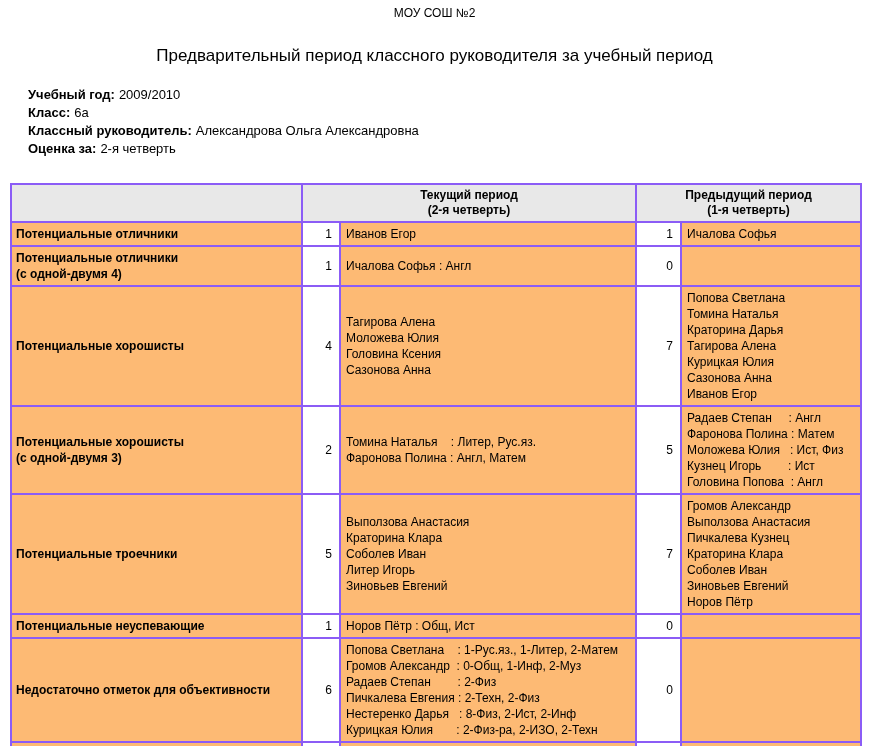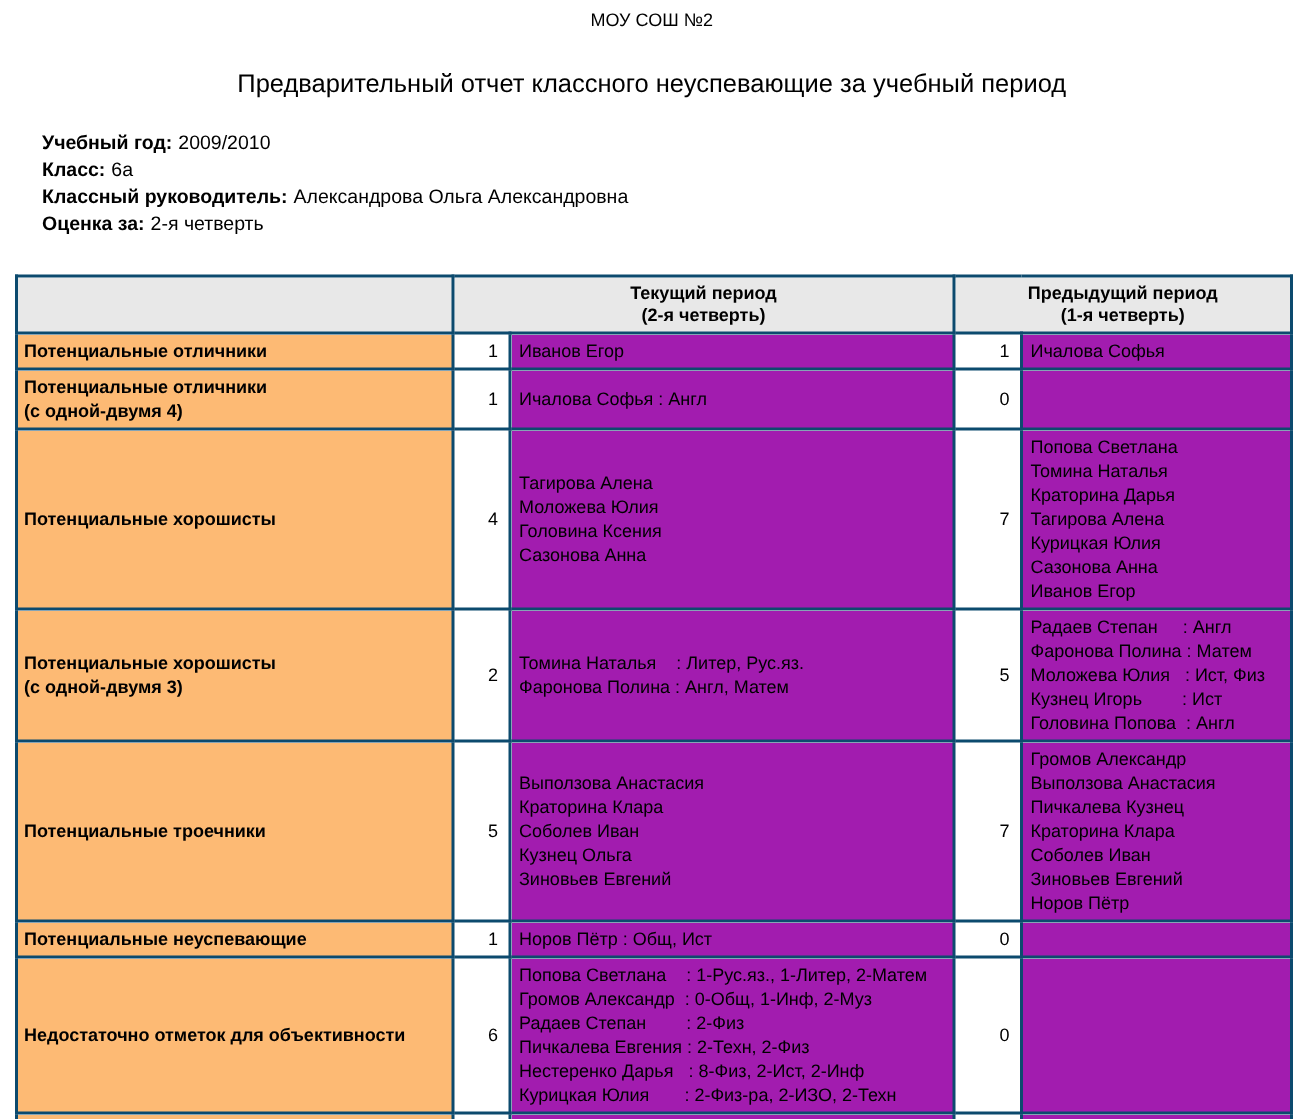--- a/index.html
+++ b/index.html
@@ -31,21 +31,21 @@
   .meta-line { line-height: 18px; white-space: pre; margin-left: 20px; }
   .meta-label { font-weight: bold; }
   .meta-value { margin-left: 4px; }
   table.report {
     margin: 25px 0 0 10px;
     width: 850px;
     table-layout: fixed;
     border-collapse: collapse;
   }
   table.report th, table.report td {
-    border: 2px solid #0c4a6e;
+    border: 2px solid #8b5cf6;
     overflow: hidden;
   }
   th.period {
     background: #e8e8e8;
     font-size: 12px;
     font-weight: bold;
     text-align: center;
     padding: 3px 2px;
     line-height: 15px;
     height: 38px;
@@ -60,35 +60,35 @@
     vertical-align: middle;
   }
   td.cnt {
     background: #ffffff;
     font-size: 12px;
     text-align: right;
     padding: 2px 7px 2px 2px;
     vertical-align: middle;
   }
   td.nm {
-    background: #a21caf;
+    background: #fdba74;
     font-size: 12px;
     padding: 3px 3px 3px 5px;
     vertical-align: middle;
   }
   .line { white-space: pre; line-height: 16px; }
 </style>
 </head>
 <body>
 
 <div class="page">
 
   <div class="school">МОУ СОШ №2</div>
 
-  <div class="title">Предварительный отчет классного неуспевающие за учебный период</div>
+  <div class="title">Предварительный период классного руководителя за учебный период</div>
 
   <div class="meta" id="meta-block">
       <div class="meta-line"><span class="meta-label">Учебный год:</span><span class="meta-value">2009/2010</span></div>
       <div class="meta-line"><span class="meta-label">Класс:</span><span class="meta-value">6а</span></div>
       <div class="meta-line"><span class="meta-label">Классный руководитель:</span><span class="meta-value">Александрова Ольга Александровна</span></div>
       <div class="meta-line"><span class="meta-label">Оценка за:</span><span class="meta-value">2-я четверть</span></div>
     </div>
 
   <table class="report">
     <colgroup>
@@ -174,21 +174,21 @@
         </tr>
         <tr>
           <td class="lbl">
             <div class="line">Потенциальные троечники</div>
           </td>
           <td class="cnt">5</td>
           <td class="nm">
             <div class="line">Выползова Анастасия</div>
             <div class="line">Краторина Клара</div>
             <div class="line">Соболев Иван</div>
-            <div class="line">Кузнец Ольга</div>
+            <div class="line">Литер Игорь</div>
             <div class="line">Зиновьев Евгений</div>
           </td>
           <td class="cnt">7</td>
           <td class="nm">
             <div class="line">Громов Александр</div>
             <div class="line">Выползова Анастасия</div>
             <div class="line">Пичкалева Кузнец</div>
             <div class="line">Краторина Клара</div>
             <div class="line">Соболев Иван</div>
             <div class="line">Зиновьев Евгений</div>

